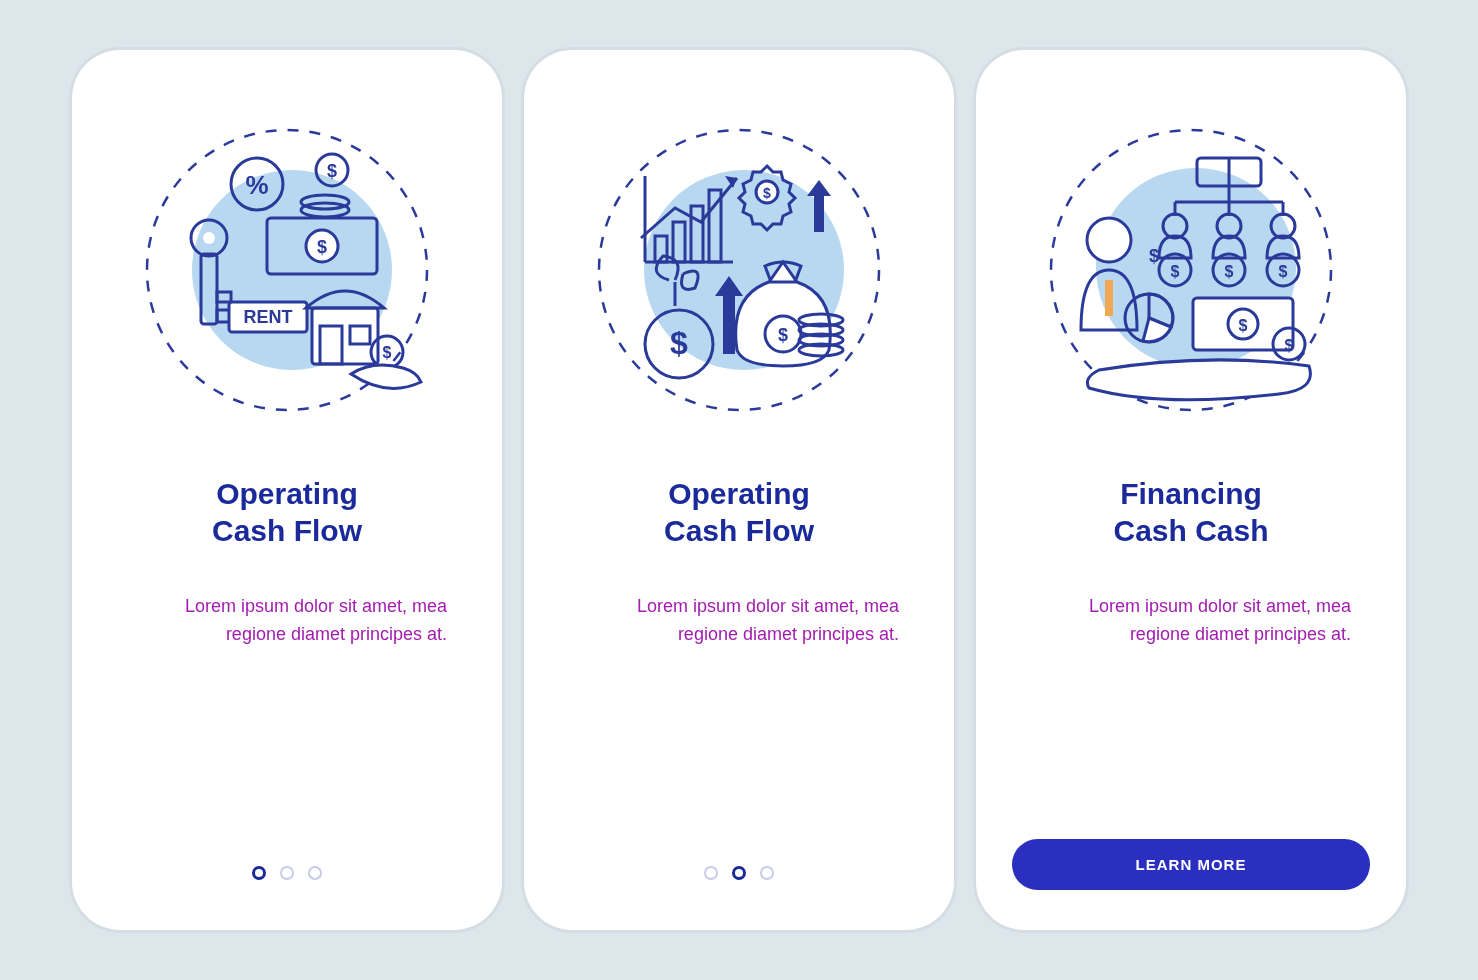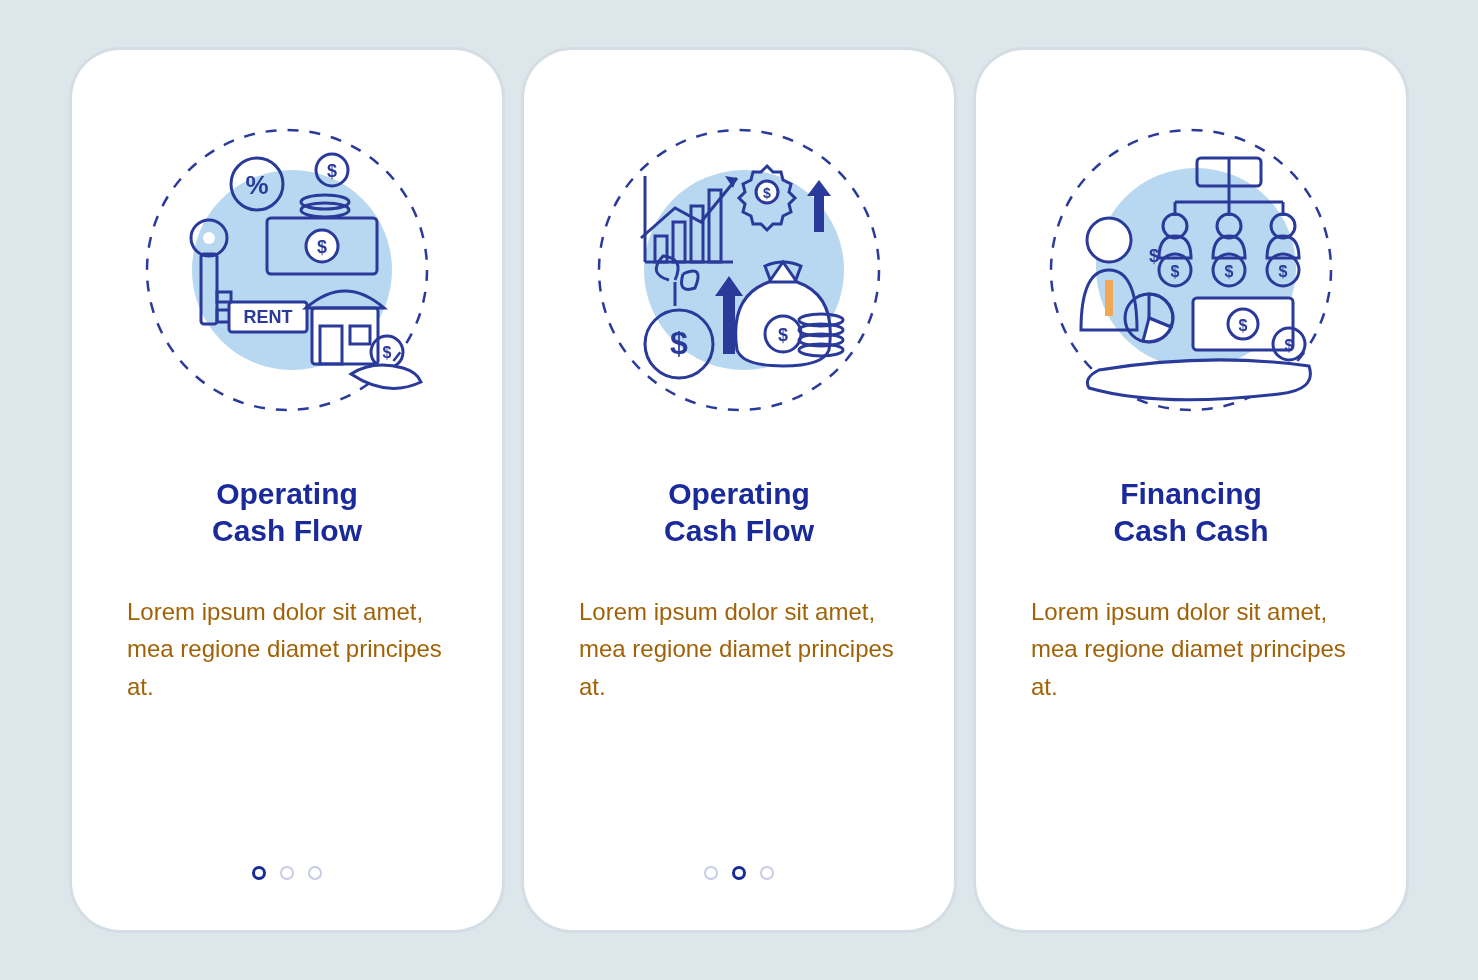--- a/index.html
+++ b/index.html
@@ -39,23 +39,23 @@
     margin-top: 56px;
     color: #1a2a9a;
     font-weight: 800;
     font-size: 30px;
     text-align: center;
     line-height: 1.22;
     white-space: pre-line;
   }
   .body-text {
     margin-top: 44px;
-    color: #a16207;
-    font-size: 24px;
-    text-align: left;
+    color: #a21caf;
+    font-size: 18px;
+    text-align: right;
     line-height: 1.55;
     max-width: 320px;
   }
   .spacer { flex: 1; }
   .dots {
     display: flex;
     gap: 14px;
     margin-bottom: 14px;
   }
   .dot {
@@ -260,15 +260,16 @@
         <circle class="orange-f navy-s" cx="248" cy="224" r="16"></circle>
         <text x="248" y="231" text-anchor="middle" font-size="16" font-weight="700" fill="#2a3a9a">$</text>
 
         <path class="white-f navy-s" d="M58 250 q110 -18 210 -4 q8 24 -30 28 q-120 14 -190 -6 q-6 -10 10 -18 Z"></path>
       </svg>
     </div>
     <h2 class="heading">Financing
 Cash Cash</h2>
     <p class="body-text">Lorem ipsum dolor sit amet, mea regione diamet principes at.</p>
     <div class="spacer"></div>
+    <button class="cta">LEARN MORE</button>
   </div>
 
 </div>
 
 </body></html>

